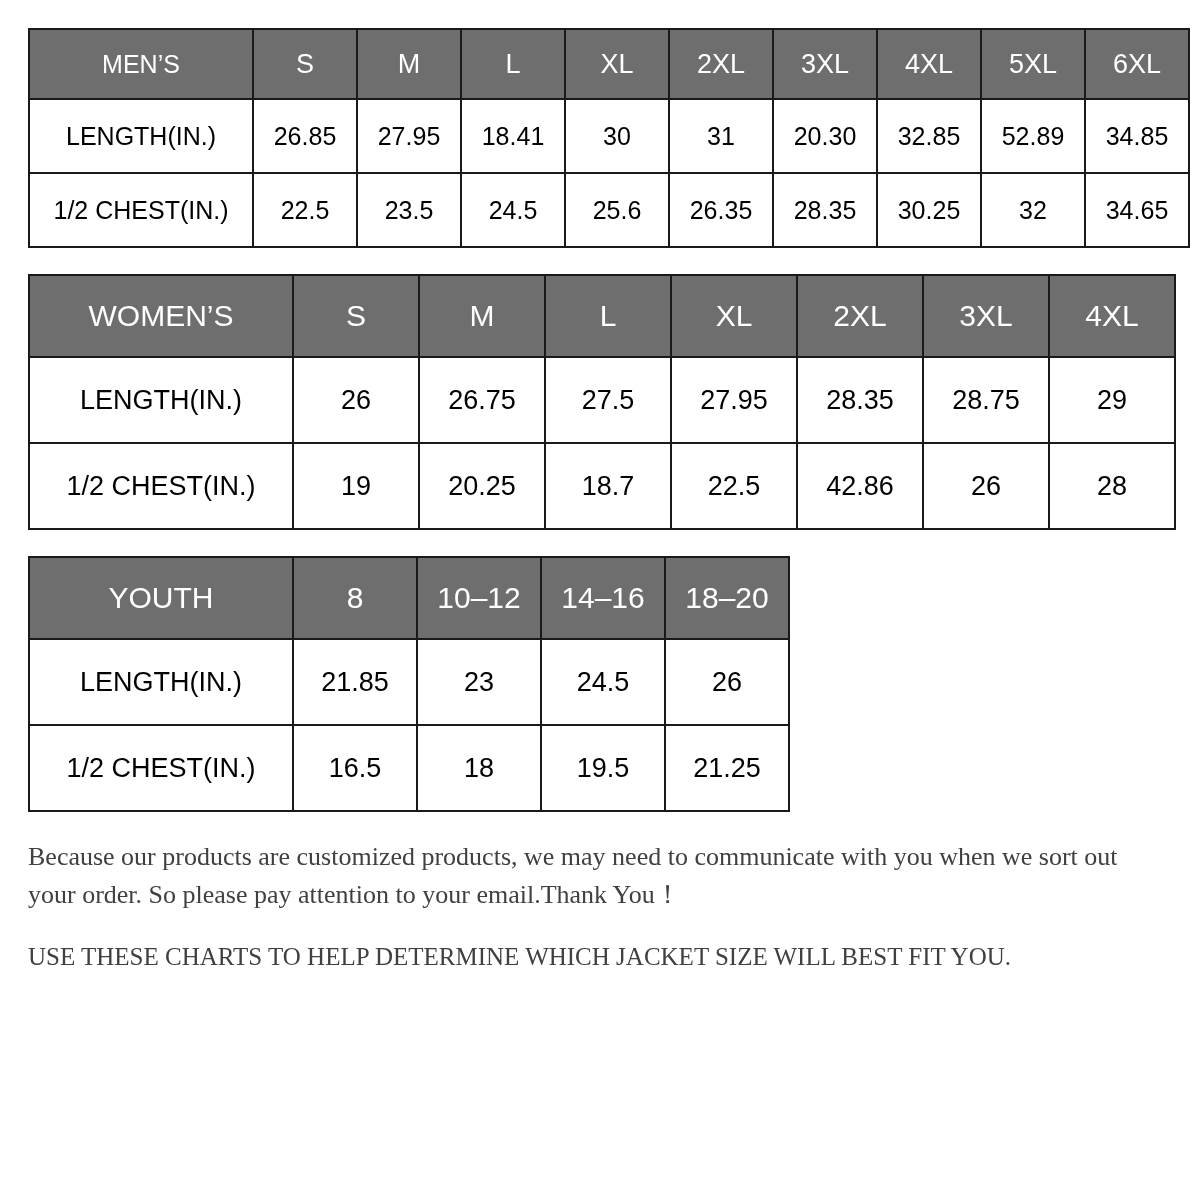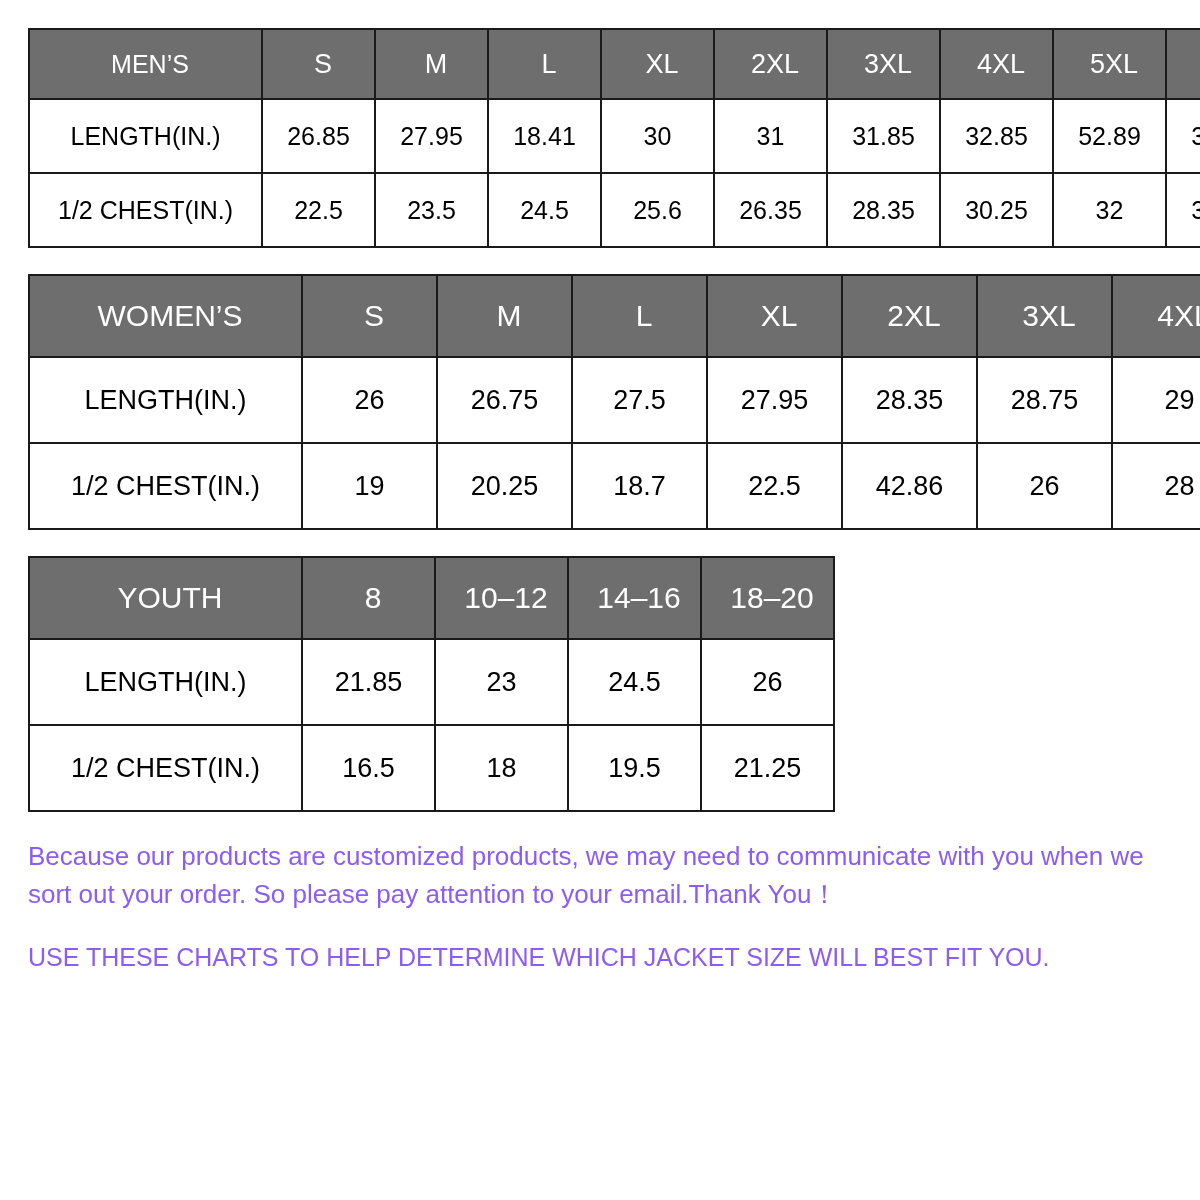--- a/index.html
+++ b/index.html
@@ -47,21 +47,20 @@
     color: #000;
     padding: 0;
     height: 72px;
     overflow: hidden;
     white-space: nowrap;
   }
   thead td, thead th {
     background: #6e6e6e;
     color: #ffffff;
     font-size: 27px;
-    padding-left: 9px;
   }
   .rowhead {
     font-size: 25px;
   }
   
   table.men { width: 1144px; }
   table.men td.rowhead { width: 222px; }
   table.men td.cell { width: 102px; }
   table.men thead td { height: 68px; }
   table.men td { height: 72px; }
@@ -76,25 +75,26 @@
   table.women td { font-size: 27px; }
 
   
   table.youth { width: 748px; }
   table.youth td.rowhead { width: 262px; }
   table.youth td.cell { width: 122px; }
   table.youth thead td { height: 80px; font-size: 30px; }
   table.youth td { height: 84px; font-size: 27px; }
 
   .footer-red {
-    color: #8b5cf6;
+    color: #404040;
     font-size: 26px;
     line-height: 1.45;
     margin: 12px 0 0 0;
     max-width: 1140px;
+    font-family: Liberation Serif, serif;
   }
   .footer-red.second {
     margin-top: 26px;
     font-size: 25px;
   }
 </style>
 </head>
 <body>
 
 <div class="page">
@@ -117,21 +117,21 @@
       </tr>
     </thead>
     <tbody>
       <tr>
         <td class="rowhead">LENGTH(IN.)</td>
         <td class="cell">26.85</td>
         <td class="cell">27.95</td>
         <td class="cell">18.41</td>
         <td class="cell">30</td>
         <td class="cell">31</td>
-        <td class="cell">31.85</td>
+        <td class="cell">20.30</td>
         <td class="cell">32.85</td>
         <td class="cell">52.89</td>
         <td class="cell">34.85</td>
       </tr>
       <tr>
         <td class="rowhead">1/2 CHEST(IN.)</td>
         <td class="cell">22.5</td>
         <td class="cell">23.5</td>
         <td class="cell">24.5</td>
         <td class="cell">25.6</td>

